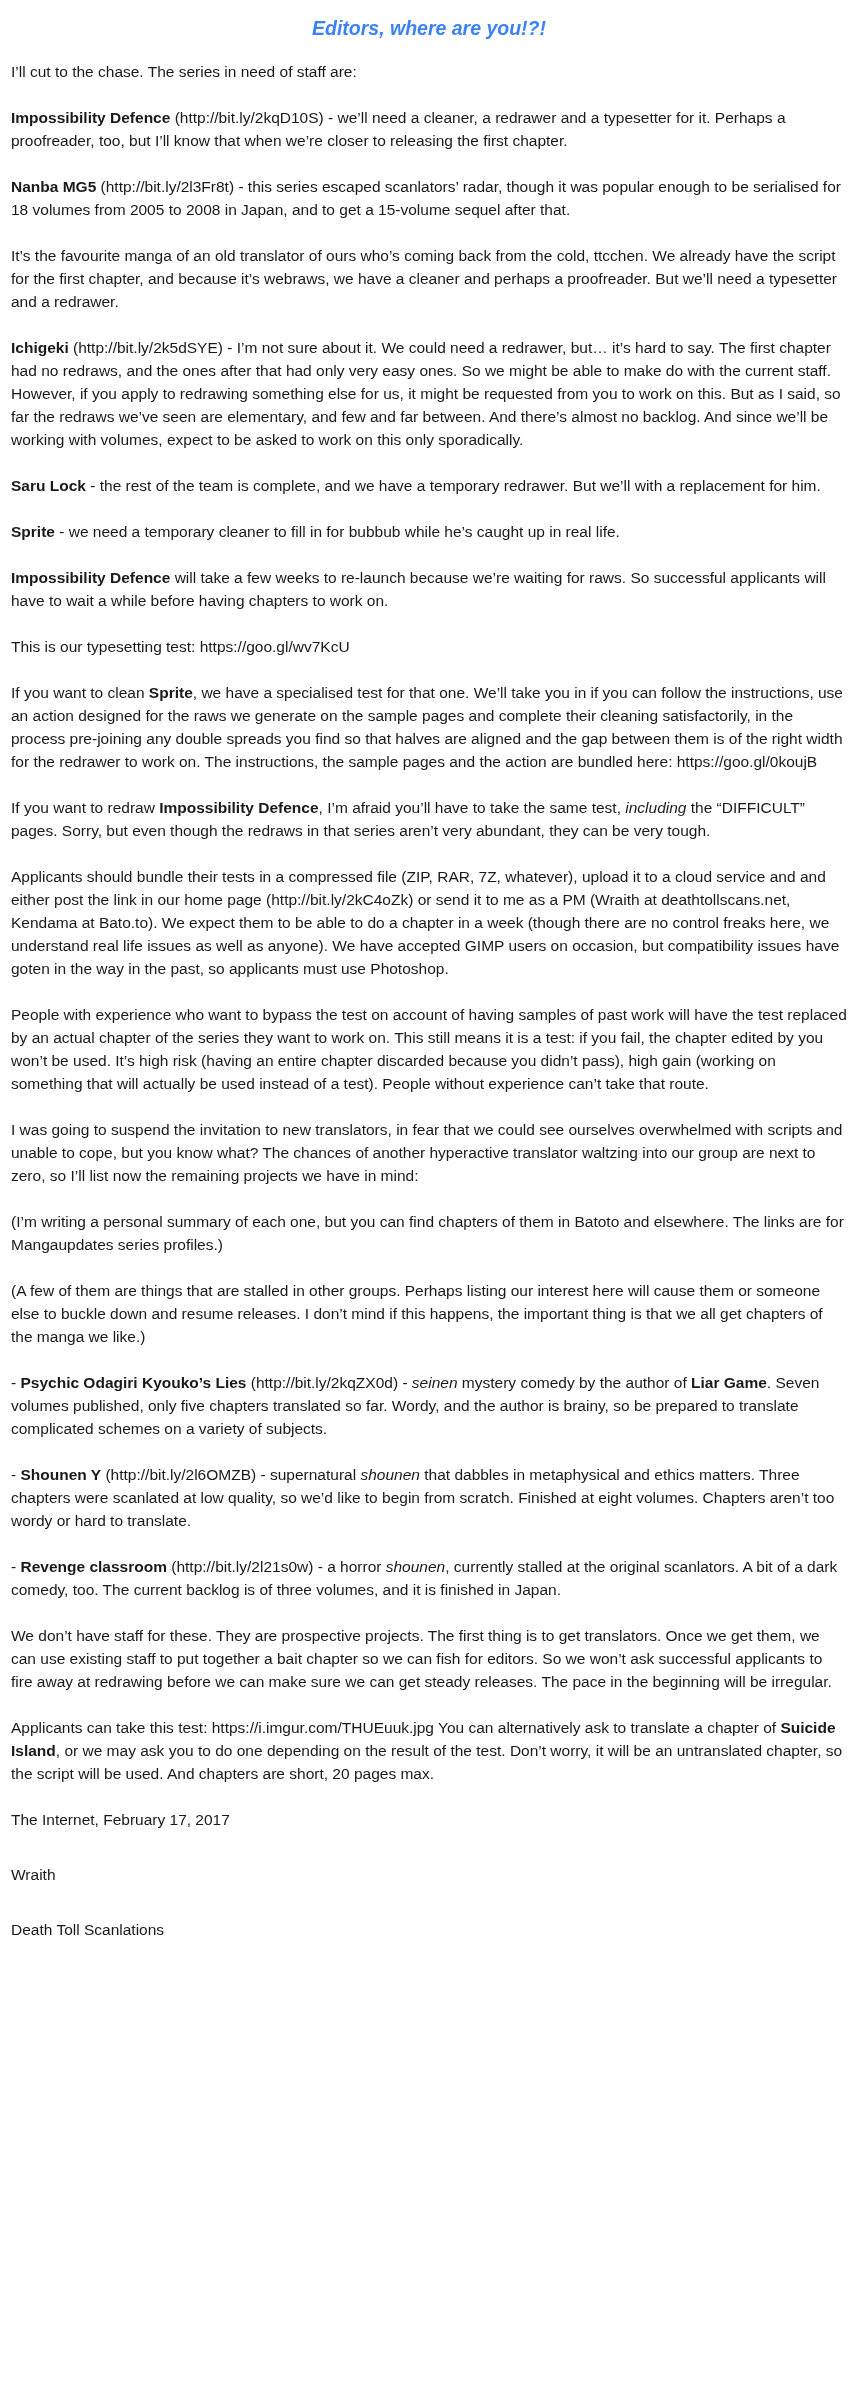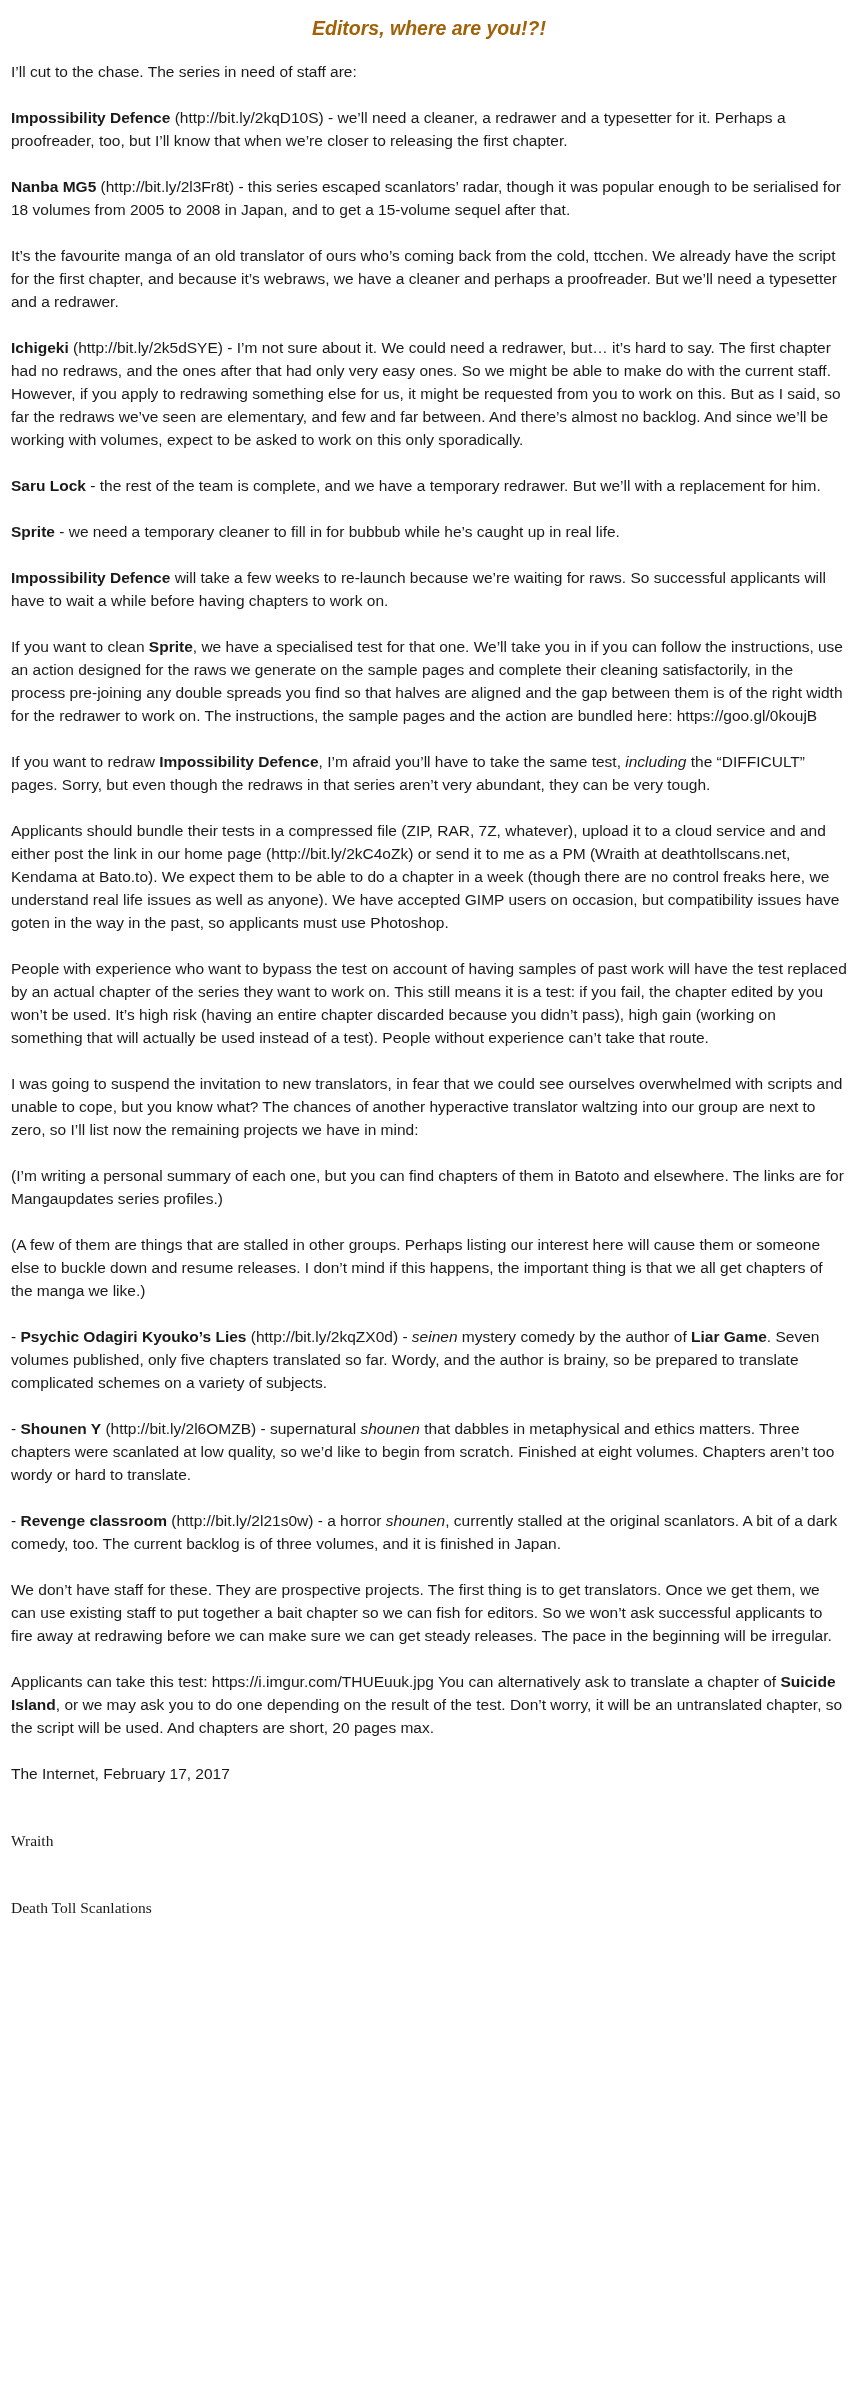--- a/index.html
+++ b/index.html
@@ -18,56 +18,56 @@
     color: #1a1a1a;
     background: #ffffff;
   }
   .title {
     font-size: 19.5px;
     line-height: 24px;
     font-weight: bold;
     font-style: italic;
     text-align: center;
     margin: 6px 0 20px 0;
-    color: #a16207;
+    color: #3b82f6;
   }
   .para {
     margin: 0 0 23px 0;
     word-wrap: break-word;
   }
   .run-plain { font-weight: normal; font-style: normal; text-align: center; }
   .run-bi { font-weight: bold; }
   .run-i  { font-style: italic; margin-top: 27px; }
   .signoff {
     text-align: left;
     margin-top: 8px;
   }
   .signoff-line {
     margin: 0;
   }
   .signoff-line + .signoff-line {
-    margin-top: 44px;
-    font-family: Liberation Serif, serif;
+    margin-top: 32px;
   }
 </style>
 </head>
 <body>
 
 <div class="page">
   <h1 class="title">Editors, where are you!?!</h1>
 
   <div>
       <p class="para"><span class="run-plain">I’ll cut to the chase. The series in need of staff are:</span></p>
       <p class="para"><span class="run-bi">Impossibility Defence</span><span class="run-plain"> (http://bit.ly/2kqD10S) - we’ll need a cleaner, a redrawer and a typesetter for it. Perhaps a proofreader, too, but I’ll know that when we’re closer to releasing the first chapter.</span></p>
       <p class="para"><span class="run-bi">Nanba MG5</span><span class="run-plain"> (http://bit.ly/2l3Fr8t) - this series escaped scanlators’ radar, though it was popular enough to be serialised for 18 volumes from 2005 to 2008 in Japan, and to get a 15-volume sequel after that.</span></p>
       <p class="para"><span class="run-plain">It’s the favourite manga of an old translator of ours who’s coming back from the cold, ttcchen. We already have the script for the first chapter, and because it’s webraws, we have a cleaner and perhaps a proofreader. But we’ll need a typesetter and a redrawer.</span></p>
       <p class="para"><span class="run-bi">Ichigeki</span><span class="run-plain"> (http://bit.ly/2k5dSYE) - I’m not sure about it. We could need a redrawer, but…  it’s hard to say. The first chapter had no redraws, and the ones after that had only very easy ones. So we might be able to make do with the current staff. However, if you apply to redrawing something else for us, it might be requested from you to work on this. But as I said, so far the redraws we’ve seen are elementary, and few and far between. And there’s almost no backlog. And since we’ll be working with volumes, expect to be asked to work on this only sporadically.</span></p>
       <p class="para"><span class="run-bi">Saru Lock</span><span class="run-plain"> - the rest of the team is complete, and we have a temporary redrawer. But we’ll with a replacement for him.</span></p>
       <p class="para"><span class="run-bi">Sprite</span><span class="run-plain"> - we need a temporary cleaner to fill in for bubbub while he’s caught up in real life.</span></p>
       <p class="para"><span class="run-bi">Impossibility Defence</span><span class="run-plain"> will take a few weeks to re-launch because we’re waiting for raws. So successful applicants will have to wait a while before having chapters to work on.</span></p>
+      <p class="para"><span class="run-plain">This is our typesetting test: https://goo.gl/wv7KcU</span></p>
       <p class="para"><span class="run-plain">If you want to clean </span><span class="run-bi">Sprite</span><span class="run-plain">, we have a specialised test for that one. We’ll take you in if you can follow the instructions, use an action designed for the raws we generate on the sample pages and complete their cleaning satisfactorily, in the process pre-joining any double spreads you find so that halves are aligned and the gap between them is of the right width for the redrawer to work on. The instructions, the sample pages and the action are bundled here: https://goo.gl/0koujB</span></p>
       <p class="para"><span class="run-plain">If you want to redraw </span><span class="run-bi">Impossibility Defence</span><span class="run-plain">, I’m afraid you’ll have to take the same test, </span><span class="run-i">including</span><span class="run-plain"> the “DIFFICULT” pages. Sorry, but even though the redraws in that series aren’t very abundant, they can be very tough.</span></p>
       <p class="para"><span class="run-plain">Applicants should bundle their tests in a compressed file (ZIP, RAR, 7Z, whatever), upload it to a cloud service and and either post the link in our home page (http://bit.ly/2kC4oZk) or send it to me as a PM (Wraith at deathtollscans.net, Kendama at Bato.to). We expect them to be able to do a chapter in a week (though there are no control freaks here, we understand real life issues as well as anyone). We have accepted GIMP users on occasion, but compatibility issues have goten in the way in the past, so applicants must use Photoshop.</span></p>
       <p class="para"><span class="run-plain">People with experience who want to bypass the test on account of having samples of past work will have the test replaced by an actual chapter of the series they want to work on. This still means it is a test: if you fail, the chapter edited by you won’t be used. It’s high risk (having an entire chapter discarded because you didn’t pass), high gain (working on something that will actually be used instead of a test). People without experience can’t take that route.</span></p>
       <p class="para"><span class="run-plain">I was going to suspend the invitation to new translators, in fear that we could see ourselves overwhelmed with scripts and unable to cope, but you know what? The chances of another hyperactive translator waltzing into our group are next to zero, so I’ll list now the remaining projects we have in mind:</span></p>
       <p class="para"><span class="run-plain">(I’m writing a personal summary of each one, but you can find chapters of them in Batoto and elsewhere. The links are for Mangaupdates series profiles.)</span></p>
       <p class="para"><span class="run-plain">(A few of them are things that are stalled in other groups. Perhaps listing our interest here will cause them or someone else to buckle down and resume releases. I don’t mind if this happens, the important thing is that we all get chapters of the manga we like.)</span></p>
       <p class="para"><span class="run-plain">- </span><span class="run-bi">Psychic Odagiri Kyouko’s Lies</span><span class="run-plain"> (http://bit.ly/2kqZX0d) - </span><span class="run-i">seinen</span><span class="run-plain"> mystery comedy by the author of </span><span class="run-bi">Liar Game</span><span class="run-plain">. Seven volumes published, only five chapters translated so far. Wordy, and the author is brainy, so be prepared to translate complicated schemes on a variety of subjects.</span></p>
       <p class="para"><span class="run-plain">- </span><span class="run-bi">Shounen Y</span><span class="run-plain"> (http://bit.ly/2l6OMZB) - supernatural </span><span class="run-i">shounen</span><span class="run-plain"> that dabbles in metaphysical and ethics matters. Three chapters were scanlated at low quality, so we’d like to begin from scratch. Finished at eight volumes. Chapters aren’t too wordy or hard to translate.</span></p>
       <p class="para"><span class="run-plain">- </span><span class="run-bi">Revenge classroom</span><span class="run-plain"> (http://bit.ly/2l21s0w) - a horror </span><span class="run-i">shounen</span><span class="run-plain">, currently stalled at the original scanlators. A bit of a dark comedy, too. The current backlog is of three volumes, and it is finished in Japan.</span></p>

